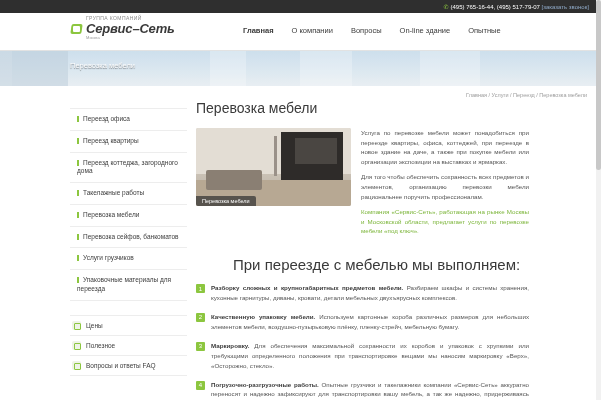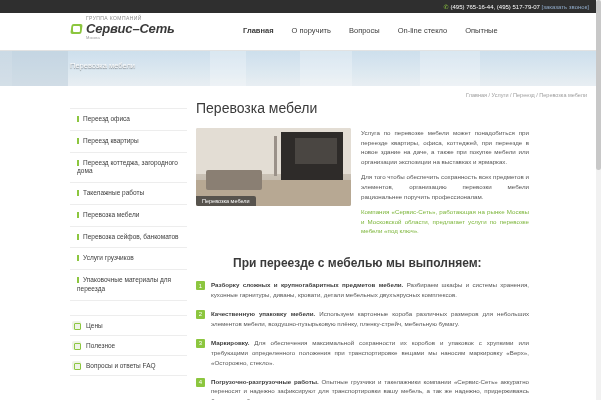--- a/index.html
+++ b/index.html
@@ -73,21 +73,21 @@
   .photo .dark2{position:absolute;right:14px;top:10px;width:42px;height:26px;background:#4a4642;}
   .photo .floor{position:absolute;left:0;right:0;bottom:0;height:26px;background:#b7a893;}
   .photo .sofa{position:absolute;left:10px;bottom:16px;width:56px;height:20px;background:#8a7f73;border-radius:2px;}
   .photo .lamp{position:absolute;left:78px;top:8px;width:3px;height:40px;background:#9a9189;}
   .photo .caption{position:absolute;left:0;bottom:0;padding:2px 6px;background:rgba(50,50,50,.72);
     color:#fff;font-size:5.5px;border-radius:0 2px 0 0;}
 
   .intro-text p{margin:0 0 6px 0;font-size:6.2px;line-height:1.55;color:#555;text-align:justify;}
   .intro-text .green{color:#7cb53a;}
 
-  h2{margin:0 0 10px 0;font-size:12px;font-weight:bold;color:#3a3a3a;padding-left:37px;}
+  h2{margin:0 0 10px 0;font-size:15px;font-weight:normal;color:#3a3a3a;padding-left:37px;}
 
   .steps{list-style:none;margin:0;padding:0;}
   .step{display:flex;gap:6px;margin-bottom:9px;}
   .num{flex:0 0 9px;width:9px;height:9px;background:#8cc63f;color:#fff;font-size:6px;
     display:flex;align-items:center;justify-content:center;border-radius:1px;margin-top:1px;}
   .step-body{font-size:6.2px;line-height:1.6;color:#555;text-align:justify;}
   .step-body b{color:#3a3a3a;}
 
   
   .scroll{position:absolute;right:0;top:0;width:5px;height:400px;background:#f1f1f1;}
@@ -112,23 +112,23 @@
       <div class="logo-mark"></div>
       <div class="logo-text">
         <div class="logo-top">ГРУППА КОМПАНИЙ</div>
         <div class="logo-main">Сервис–Сеть</div>
         <div class="logo-sub">Москва</div>
       </div>
     </div>
 
     <div class="nav">
       <a href="#" class="active">Главная</a>
-      <a href="#">О поручить</a>
+      <a href="#">О компании</a>
       <a href="#">Вопросы</a>
-      <a href="#">On-line стекло</a>
+      <a href="#">On-line здание</a>
       <a href="#">Опытные</a>
     </div>
   </div>
 
   <div class="hero">
     <div class="hero-ph"></div>
     <div class="hero-block" style="left:0;width:68px;background:rgba(190,205,218,.55);"></div>
     <div class="hero-block" style="left:210px;width:36px;"></div>
     <div class="hero-block" style="left:300px;width:52px;"></div>
     <div class="hero-block" style="left:420px;width:60px;"></div>

